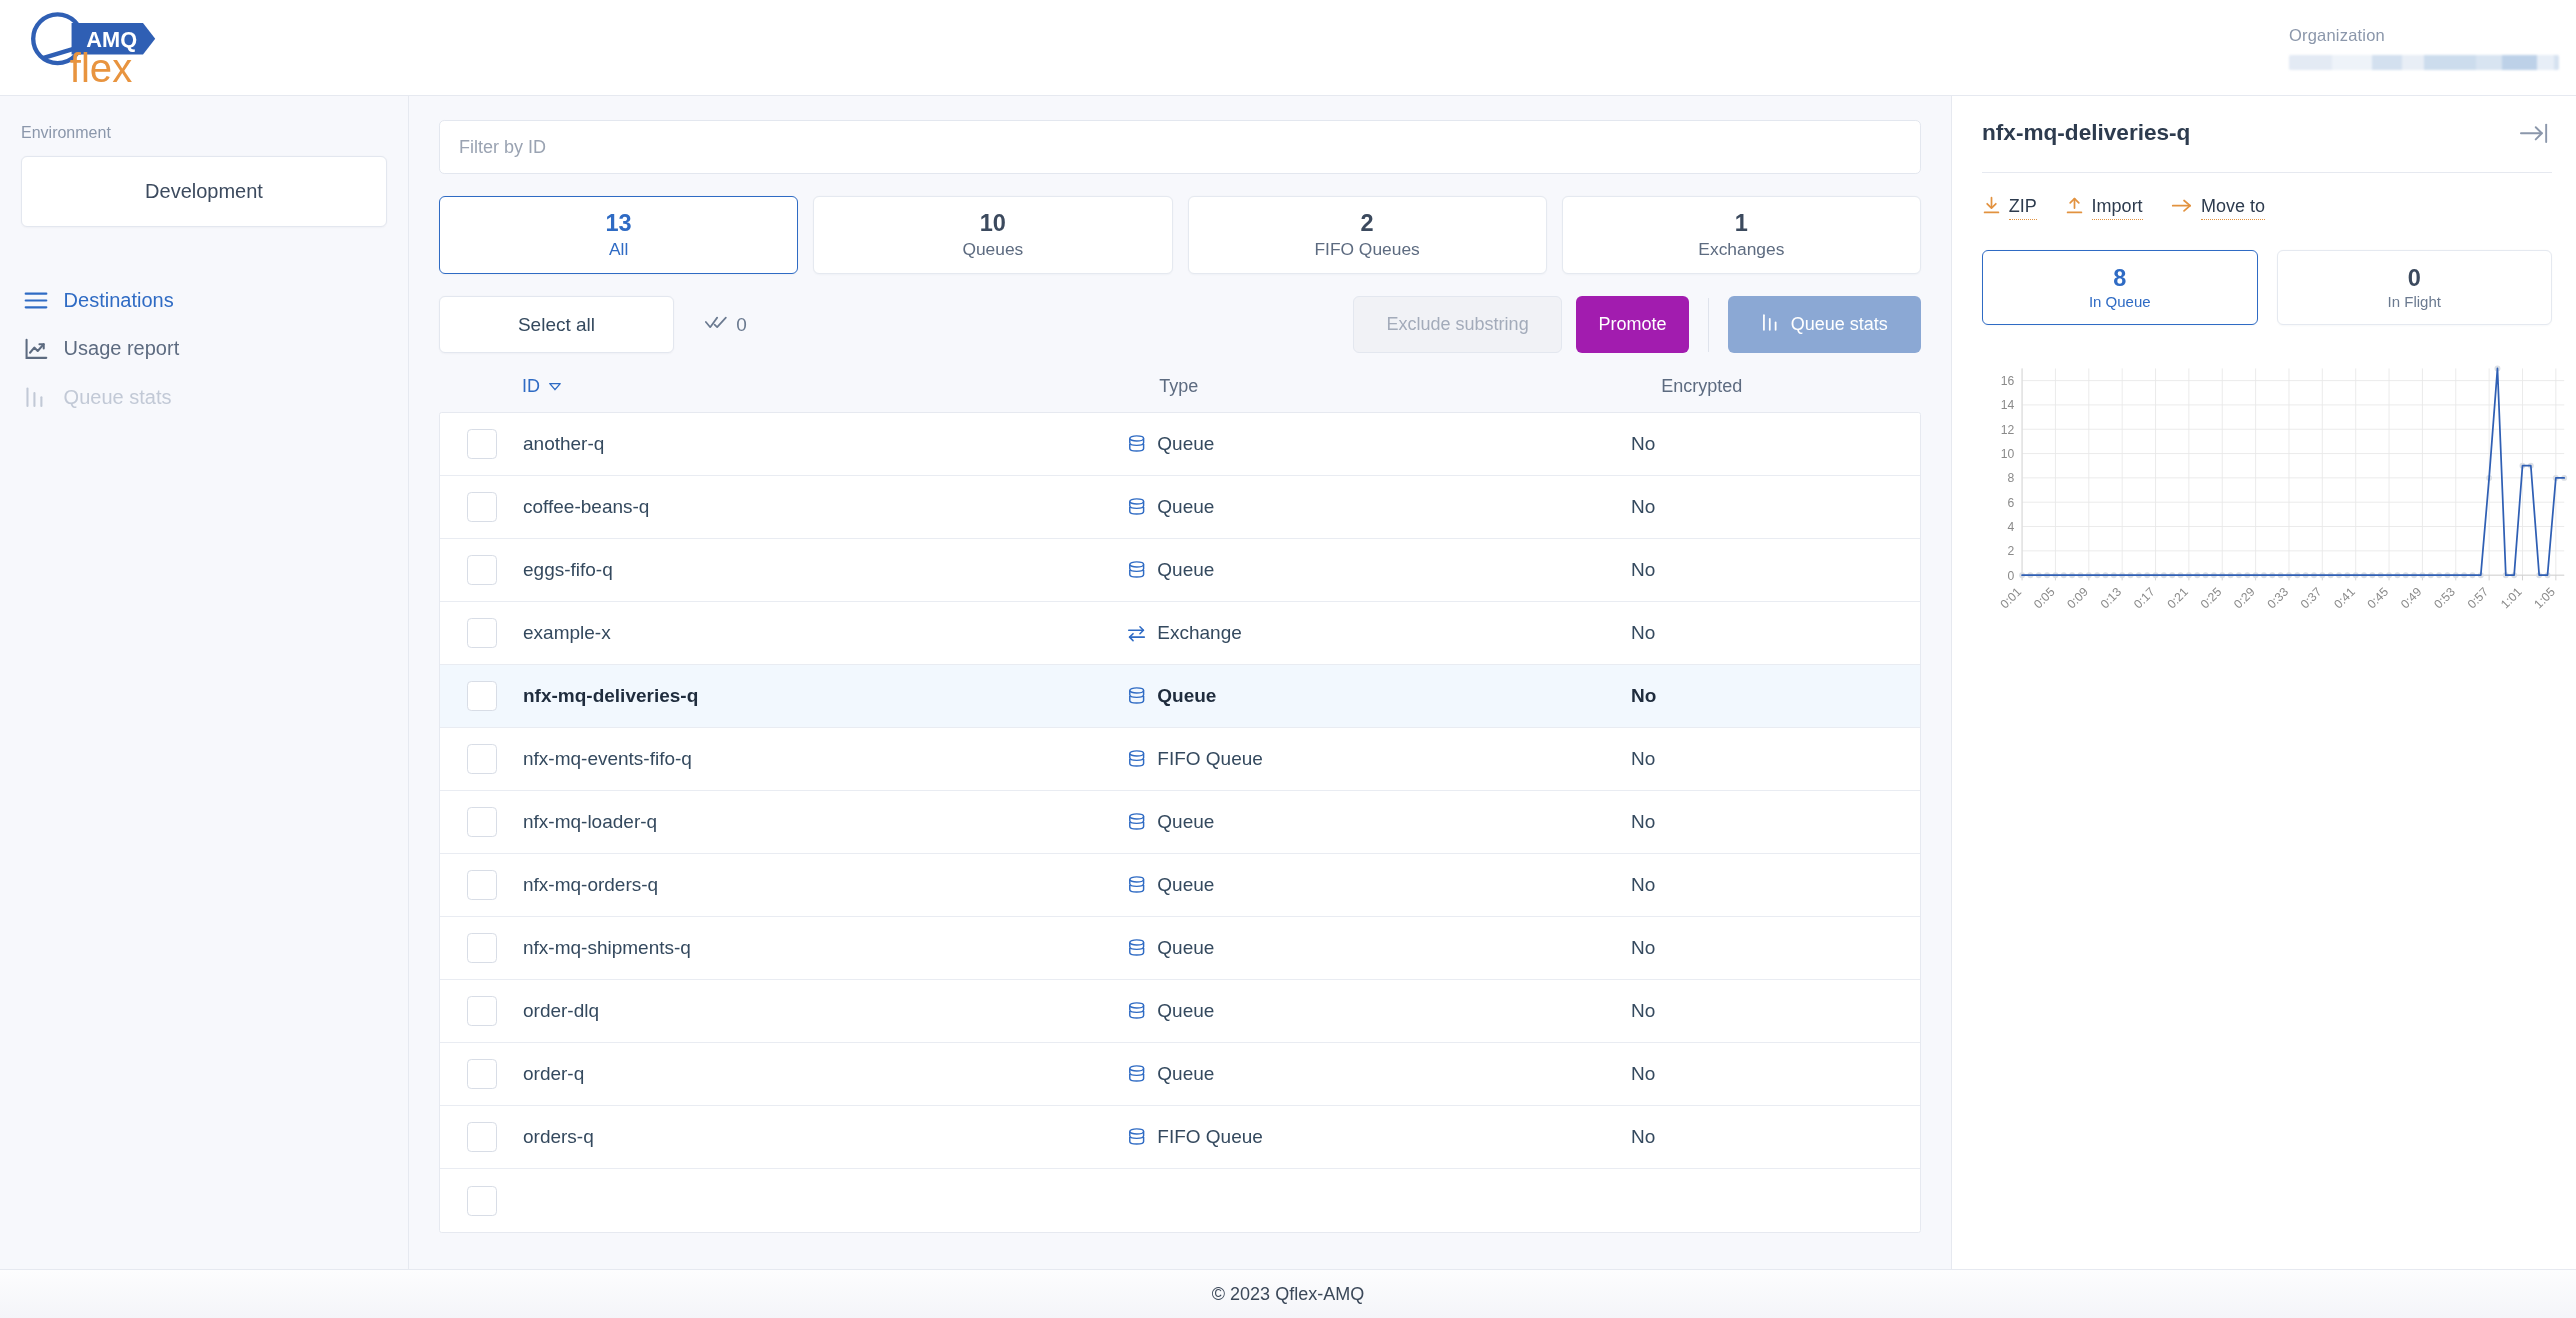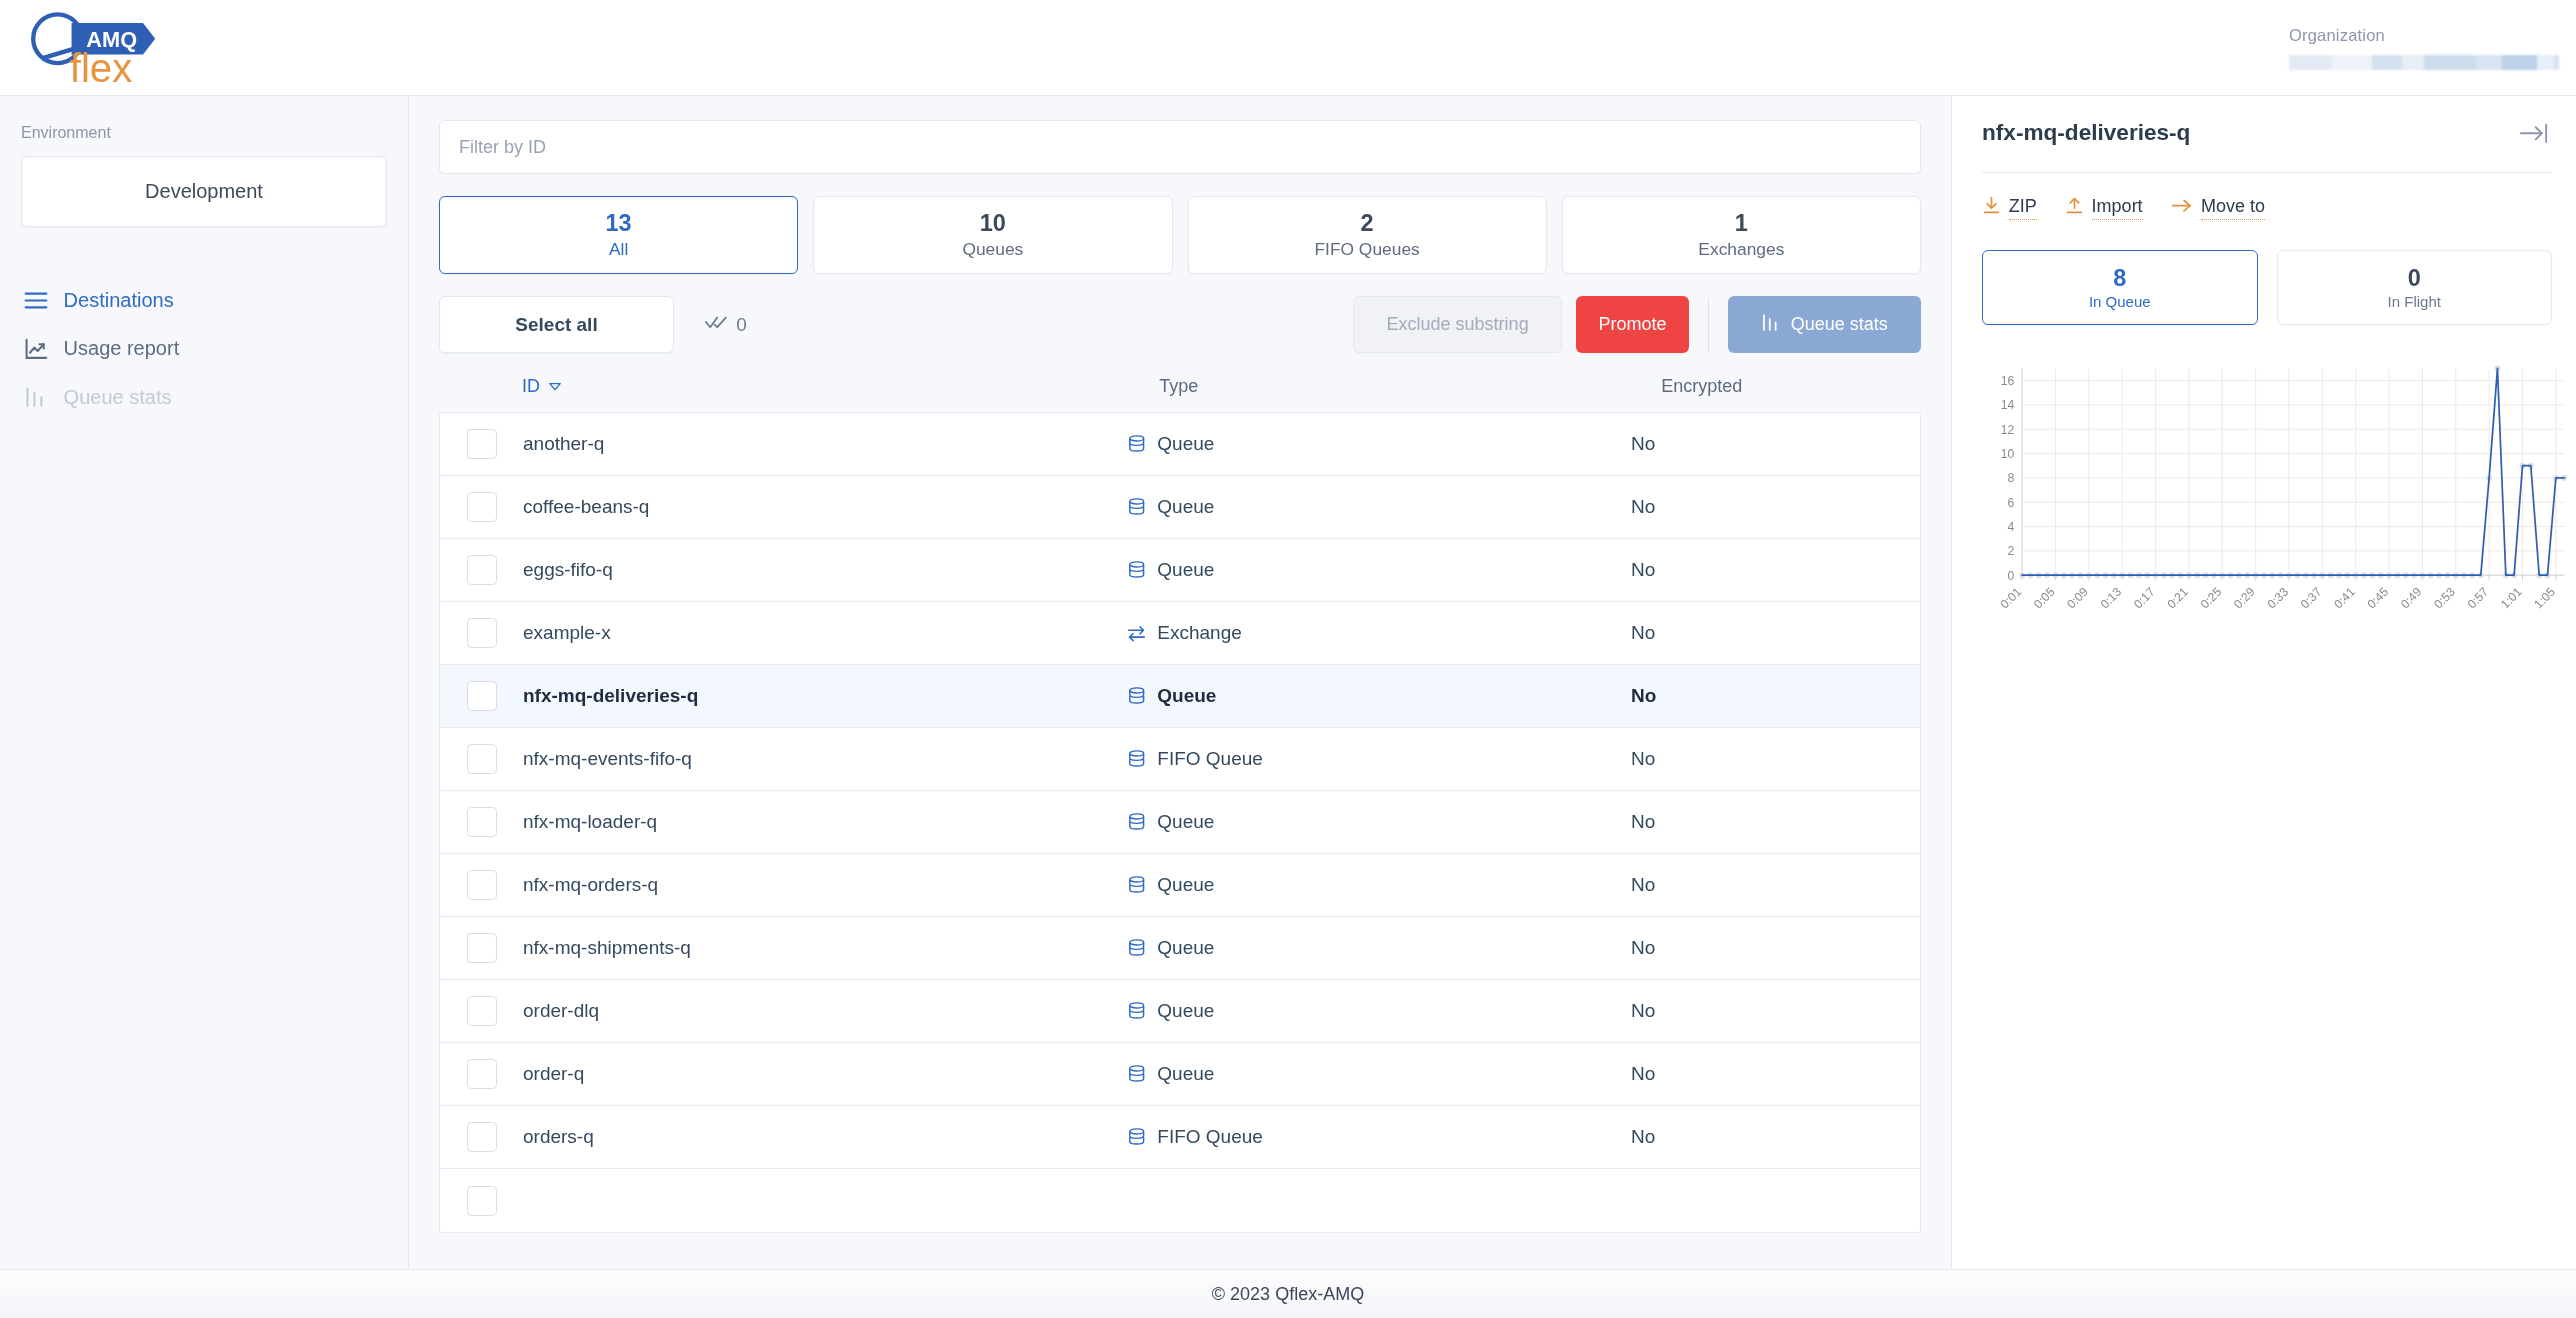--- a/index.html
+++ b/index.html
@@ -118,35 +118,34 @@
   .btn-select-all {
     width: 235px; height: 57px;
     background: #ffffff;
     border: 0.9px solid #e3e7ef;
     border-radius: 6px;
     display: flex; align-items: center; justify-content: center;
     font-size: 19px; color: #34495e;
     cursor: pointer;
     box-shadow: 0 0.9px 1.7px rgba(40,50,80,.04);
     font-family: "Liberation Sans", sans-serif;
-    font-weight: bold;
   }
   .sel-count { display: flex; align-items: center; gap: 8.7px; margin-left: 31px; font-size: 19px; color: #6b7a90; }
   .toolbar-spacer { flex: 1; }
   .btn-exclude {
     width: 209px; height: 57px;
     background: #f1f2f6; border: 0.9px solid #e3e7ef;
     border-radius: 6px;
     display: flex; align-items: center; justify-content: center;
     font-size: 18px; color: #a3abba;
     cursor: default;
   }
   .btn-promote {
     width: 113px; height: 57px; margin-left: 14px;
-    background: #ef4444; border: none; border-radius: 6px;
+    background: #a21caf; border: none; border-radius: 6px;
     display: flex; align-items: center; justify-content: center;
     font-size: 18px; color: #ffffff; cursor: pointer;
   }
   .tb-divider { width: 0.9px; height: 54px; background: #dfe3ec; margin: 0 19px; }
   .btn-queue-stats {
     width: 193px; height: 57px;
     background: #8ba8d4; border: none; border-radius: 6px;
     display: flex; align-items: center; justify-content: center; gap: 10.4px;
     font-size: 18px; color: #ffffff; cursor: pointer;
   }

